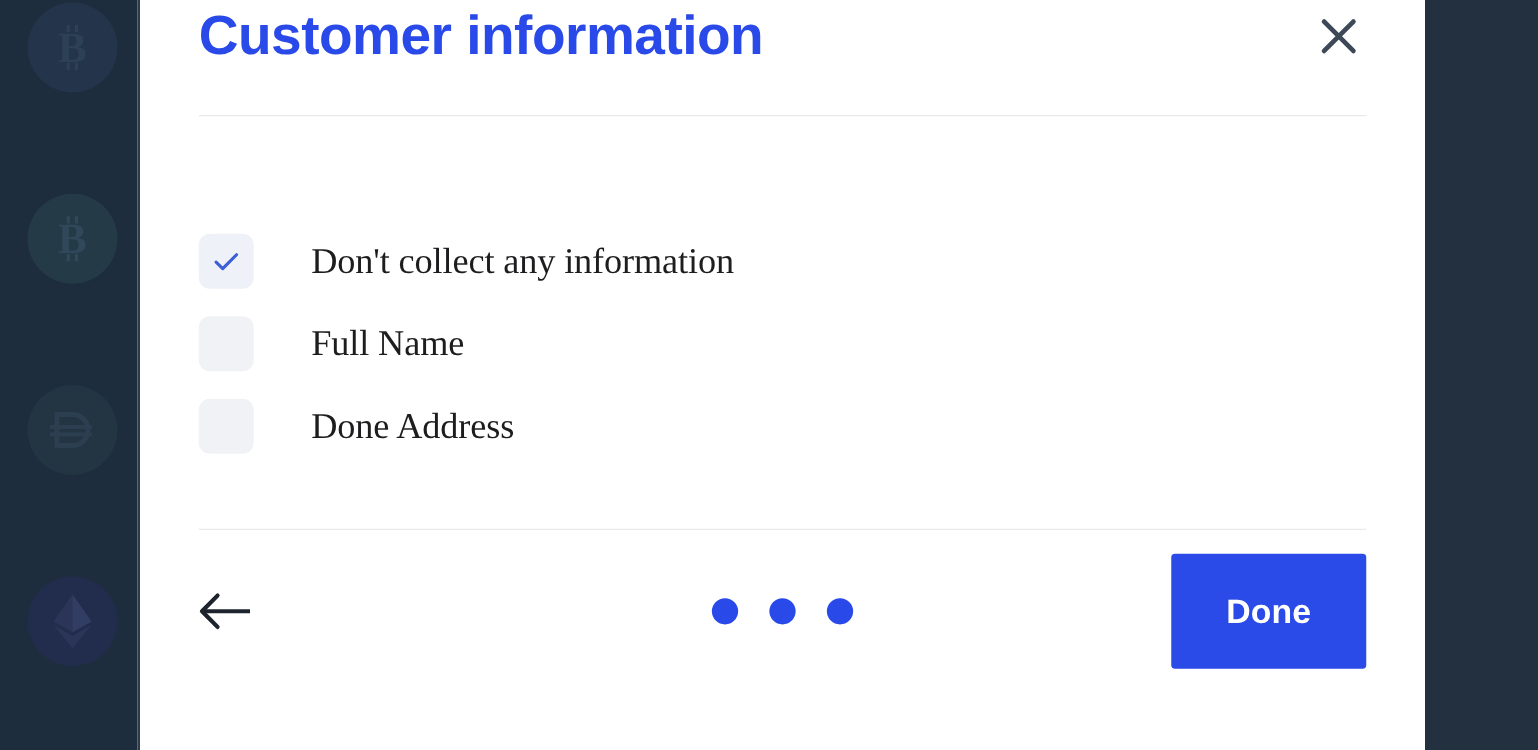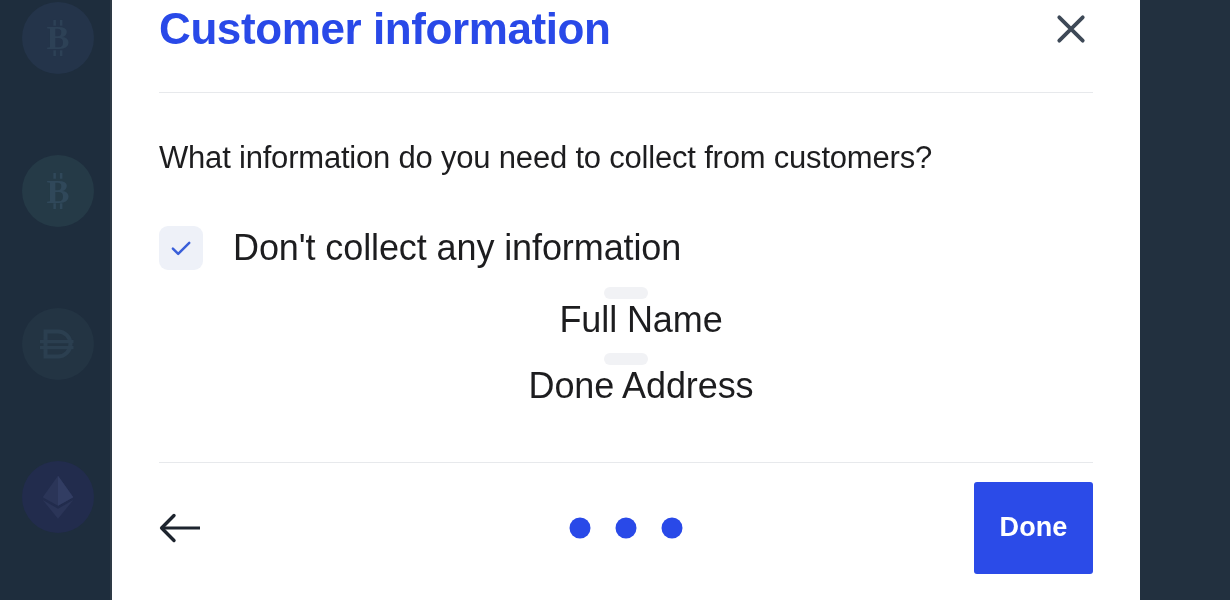--- a/index.html
+++ b/index.html
@@ -110,40 +110,41 @@
   #options-list {
     margin-top: 43px;
   }
 
   .option-row {
     display: flex;
     align-items: center;
     height: 54px;
     cursor: pointer;
   }
-  .option-row + .option-row { margin-top: 12px; flex-direction: column; }
+  .option-row + .option-row { margin-top: 12px; }
 
   .checkbox {
     width: 44px;
     height: 44px;
     min-width: 44px;
     border-radius: 9px;
     background: #f1f2f5;
     display: flex;
     align-items: center;
     justify-content: center;
   }
   .checkbox.checked { background: #eef1f8; }
   .checkbox svg { display: block; }
 
   .option-label {
-    margin-left: 30px;
-    font-size: 36px;
+    margin-left: 46px;
+    font-size: 29px;
     color: #1d1d1f;
     letter-spacing: -0.1px;
+    font-family: Liberation Serif, serif;
   }
 
   
   #divider-bottom { margin-top: 55px; }
 
   #modal-footer {
     display: flex;
     align-items: center;
     justify-content: space-between;
     height: 130px;
@@ -175,21 +176,21 @@
     cursor: pointer;
   }
 
   #done-button {
     background: #2b4be8;
     color: #ffffff;
     font-size: 27px;
     font-weight: bold;
     border: none;
     border-radius: 3px;
-    width: 119px;
+    width: 156px;
     height: 92px;
     cursor: pointer;
     font-family: "Liberation Sans", sans-serif;
     letter-spacing: 0.1px;
   }
 </style>
 </head>
 <body>
 
 <div id="backdrop">
@@ -243,21 +244,20 @@
         <svg width="38" height="38" viewBox="0 0 24 24" aria-hidden="true">
           <path d="M4.6 4.6 L19.4 19.4 M19.4 4.6 L4.6 19.4" stroke="#3e4957" stroke-width="2.4" stroke-linecap="round"></path>
         </svg>
       </div>
     </div>
 
     <div class="divider" id="divider-top"></div>
 
     <div id="modal-body">
 
-      <div id="question">What information do you need to collect from customers?</div>
 
       <div id="options-list">
 
         <div class="option-row">
           <div class="checkbox checked">
             <svg width="26" height="26" viewBox="0 0 24 24" aria-hidden="true">
               <path d="M4.5 12.6 L9.4 17.4 L19.6 7.2" fill="none" stroke="#3a5fd9" stroke-width="2.3" stroke-linecap="round" stroke-linejoin="round"></path>
             </svg>
           </div>
           <div class="option-label">Don't collect any information</div>

